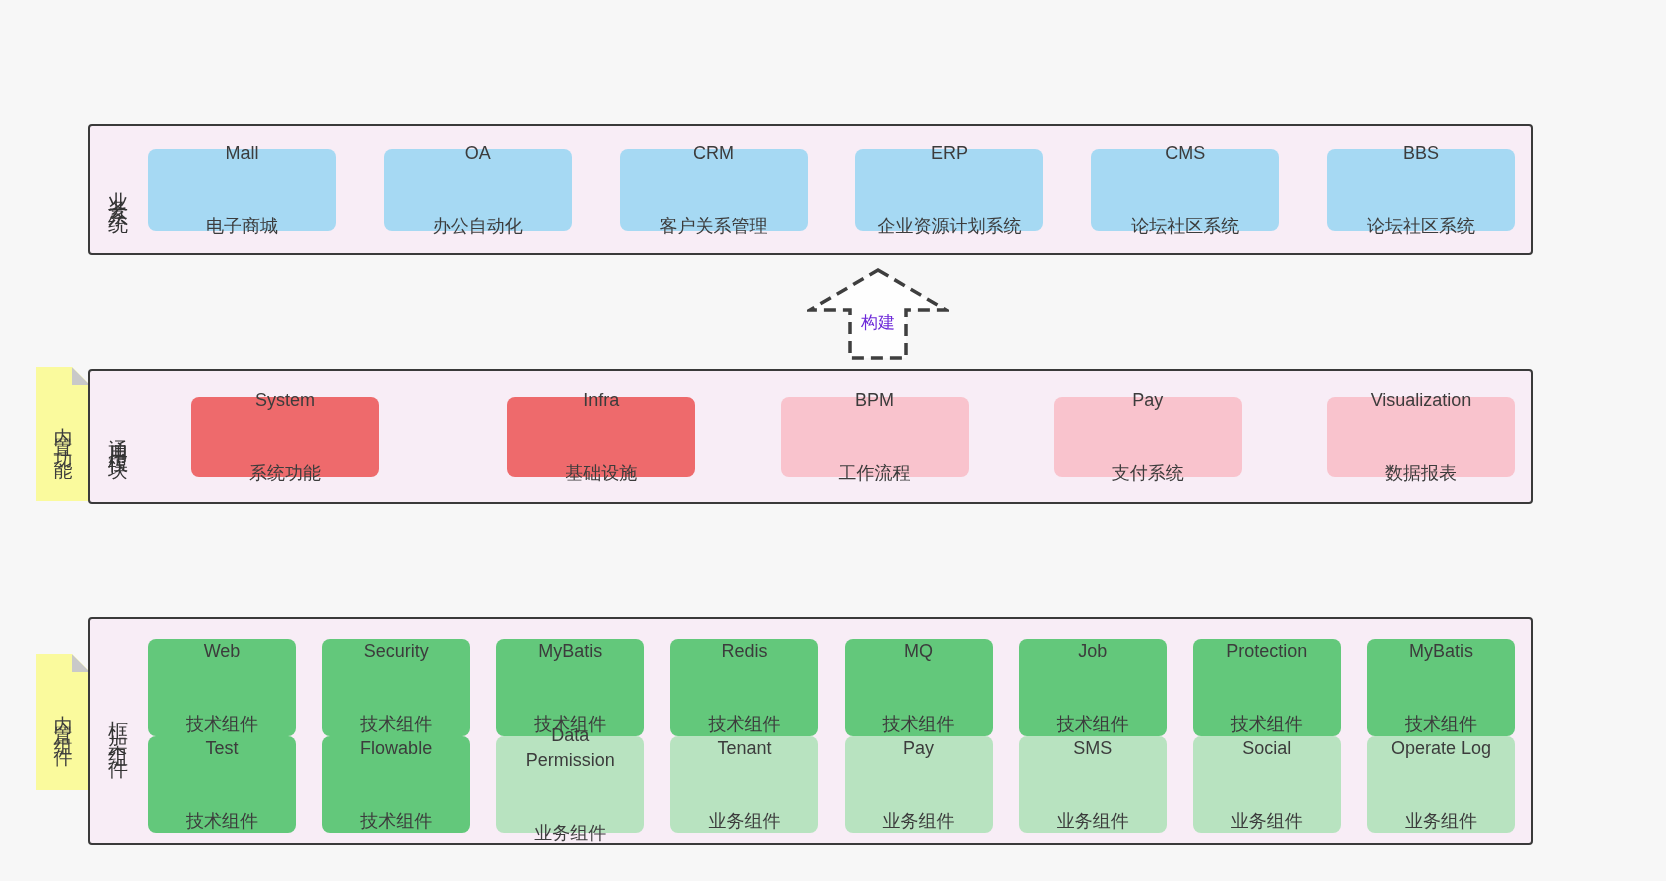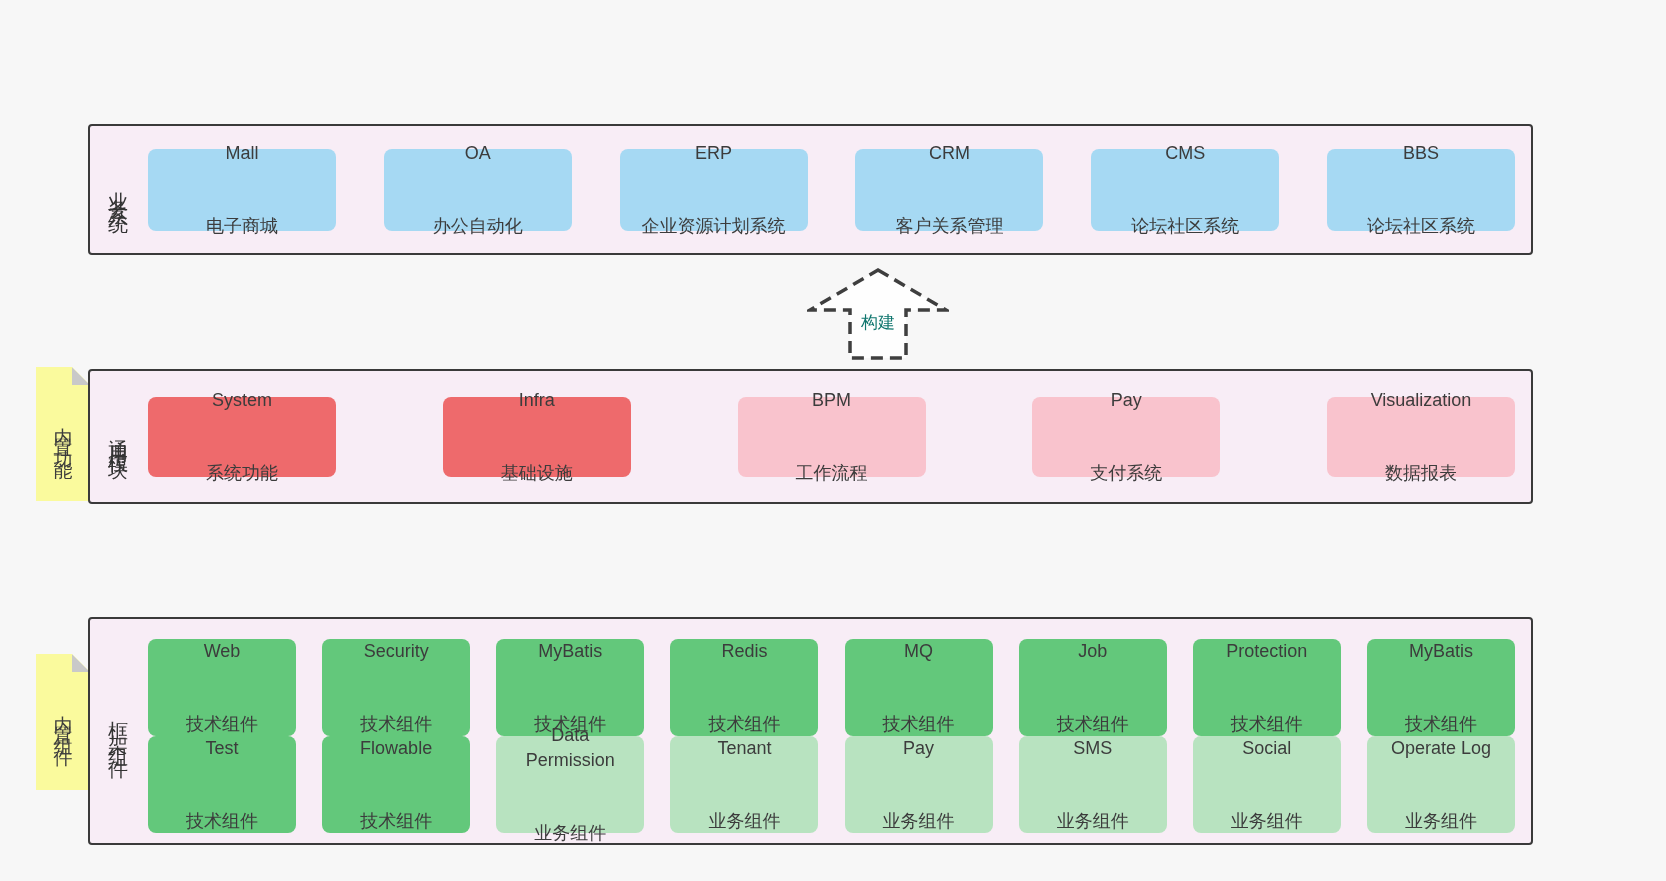--- a/index.html
+++ b/index.html
@@ -74,21 +74,21 @@
     line-height: 25px;
     padding: 0 10px;
     box-sizing: border-box;
     gap: 48px;
   }
   .box.w6 { width: 188px; height: 82px; }
   .band-mid .box.w6 { height: 80px; }
   .box.w8 { width: 148px; height: 97px; }
 
   .blue   { background: #a6d9f3; }
-  .red    { background: #ee6a6c; }
+  .red    { background: #ee6a6c; margin-left: 43px; }
   .pink   { background: #f9c3cd; }
   .gdark  { background: #63c87b; }
   .glight { background: #b8e3c0; }
 
   
   .sticky {
     position: absolute;
     width: 54px;
     background: #fafa9d;
     clip-path: polygon(0 0, calc(100% - 18px) 0, 100% 18px, 100% 100%, 0 100%);
@@ -124,21 +124,21 @@
   .arrow-1 { left: 807px; top: 267px; }
   .arrow-2 { left: 821px; top: 513px; }
   .arrow-label {
     position: absolute;
     left: 50%;
     top: 44px;
     transform: translateX(-50%);
     background: #fefefe;
     padding: 0 3px;
     font-size: 17px;
-    color: #0f766e;
+    color: #6d28d9;
     white-space: nowrap;
   }
 </style>
 </head>
 <body>
 
 <div class="page">
 
   <div class="sticky sticky-mid">
     <span>内置功能</span>
@@ -152,26 +152,26 @@
     <div class="boxes">
       <div class="box w6 blue">
         <div>Mall</div>
         <div>电子商城</div>
       </div>
       <div class="box w6 blue">
         <div>OA</div>
         <div>办公自动化</div>
       </div>
       <div class="box w6 blue">
+        <div>CRM</div>
+        <div>客户关系管理</div>
+      </div>
+      <div class="box w6 blue">
         <div>ERP</div>
         <div>企业资源计划系统</div>
-      </div>
-      <div class="box w6 blue">
-        <div>CRM</div>
-        <div>客户关系管理</div>
       </div>
       <div class="box w6 blue">
         <div>CMS</div>
         <div>论坛社区系统</div>
       </div>
       <div class="box w6 blue">
         <div>BBS</div>
         <div>论坛社区系统</div>
       </div>
     </div>

